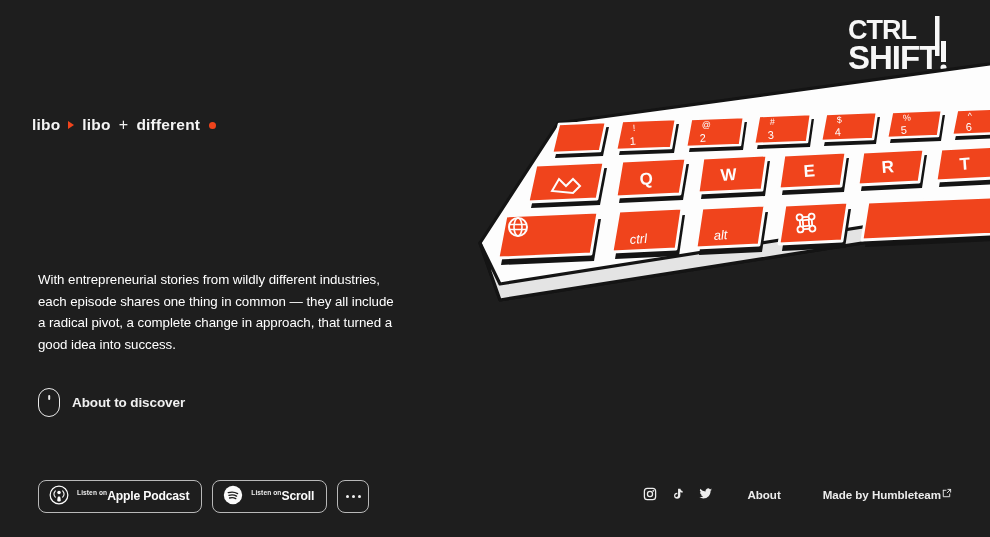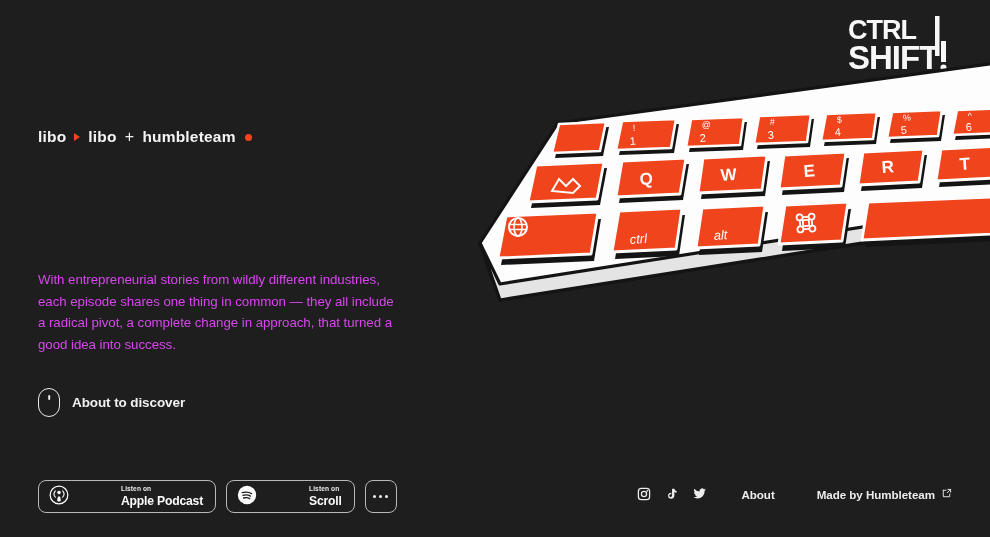--- a/index.html
+++ b/index.html
@@ -14,25 +14,24 @@
   .stage{ position:absolute; inset:0; }
 
   
   .logo{
     position:absolute; top:14px; right:38px;
     width:104px; height:62px;
   }
 
   
   .brandline{
-    position:absolute; left:38px; top:116px;
+    position:absolute; left:32px; top:116px;
     display:flex; align-items:center; gap:7px;
     font-size:15.5px; font-weight:700; letter-spacing:.3px;
     color:#f4f4f4;
-    margin-top:12px;
   }
   .brand-word{ letter-spacing:.2px; }
   .tri{
     width:0;height:0;
     border-left:6px solid #f0441c;
     border-top:4px solid transparent;
     border-bottom:4px solid transparent;
     display:inline-block;
     margin:0 1px;
   }
@@ -52,21 +51,21 @@
     color:#f4f4f4;
     white-space:pre-line;
   }
 
   
   .lede{
     position:absolute; left:38px; top:269px;
     width:360px;
     font-size:13.3px;
     line-height:1.62;
-    color:#d946ef;
+    color:#ffffff;
     letter-spacing:-0.05px;
   }
 
   
   .scroll{
     position:absolute; left:38px; top:388px;
     display:flex; align-items:center; gap:12px;
   }
   .mouse{
     width:22px;height:29px;border:1.6px solid #eaeaea;
@@ -86,41 +85,41 @@
   }
   .pill{
     height:33px;
     border:1.3px solid #b9b9b9;
     border-radius:8px;
     display:flex; align-items:center; gap:8px;
     padding:0 12px 0 10px;
     background:transparent;
     cursor:pointer;
   }
-  .pill .txt{ display:flex; flex-direction:column; line-height:1;margin-left:44px; }
+  .pill .txt{ display:flex; line-height:1; }
   .pill .small{ font-size:6.6px; font-weight:700; letter-spacing:.1px; color:#ededed; margin-bottom:2.5px;}
   .pill .big{ font-size:12.2px; font-weight:700; letter-spacing:-0.2px; color:#fbfbfb; }
   .more{
     width:32px;height:33px;border:1.3px solid #b9b9b9;border-radius:8px;
     display:flex;align-items:center;justify-content:center;gap:3px;
     cursor:pointer;
   }
   .more i{ width:3px;height:3px;border-radius:50%;background:#f2f2f2;display:block; }
 
   
   .footer{
     position:absolute; right:38px; top:487px;
     display:flex; align-items:center; gap:0;
     font-size:11.6px; font-weight:600; color:#ececec;padding-left:28px;
   }
   .socials{ display:flex; align-items:center; gap:14px; margin-right:34px; }
   .sicon{ display:flex; align-items:center; justify-content:center; cursor:pointer; }
   .flink{ cursor:pointer; letter-spacing:-0.05px; white-space:nowrap; }
   .flink.about{ margin-right:42px; }
-  .madeby{ display:flex; align-items:center; gap:6px; }
+  .madeby{ display:flex; align-items:center; }
 
   
   .kb{
     position:absolute;
     left:440px; top:95px;
     width:575px; height:225px;
     pointer-events:none;
   }
   .kb svg{ display:block; overflow:visible; }
 </style>
@@ -139,21 +138,21 @@
       <rect x="93" y="27" width="5" height="21" fill="#f7f7f7"></rect>
       <circle cx="95.5" cy="53.5" r="3" fill="#f7f7f7"></circle>
     </svg>
   </div>
 
   <div class="brandline">
     <span class="brand-word">libo</span>
     <span class="tri"></span>
     <span class="brand-word">libo</span>
     <span class="plus">+</span>
-    <span class="brand-word">humbleteam</span>
+    <span class="brand-word">different</span>
     <span class="dot"></span>
   </div>
 
 
   <p class="lede">With entrepreneurial stories from wildly different industries, each episode shares one thing in common — they all include a radical pivot, a complete change in approach, that turned a good idea into success.</p>
 
   <div class="scroll">
     <span class="mouse"></span>
     <span class="scroll-label">About to discover</span>
   </div>

